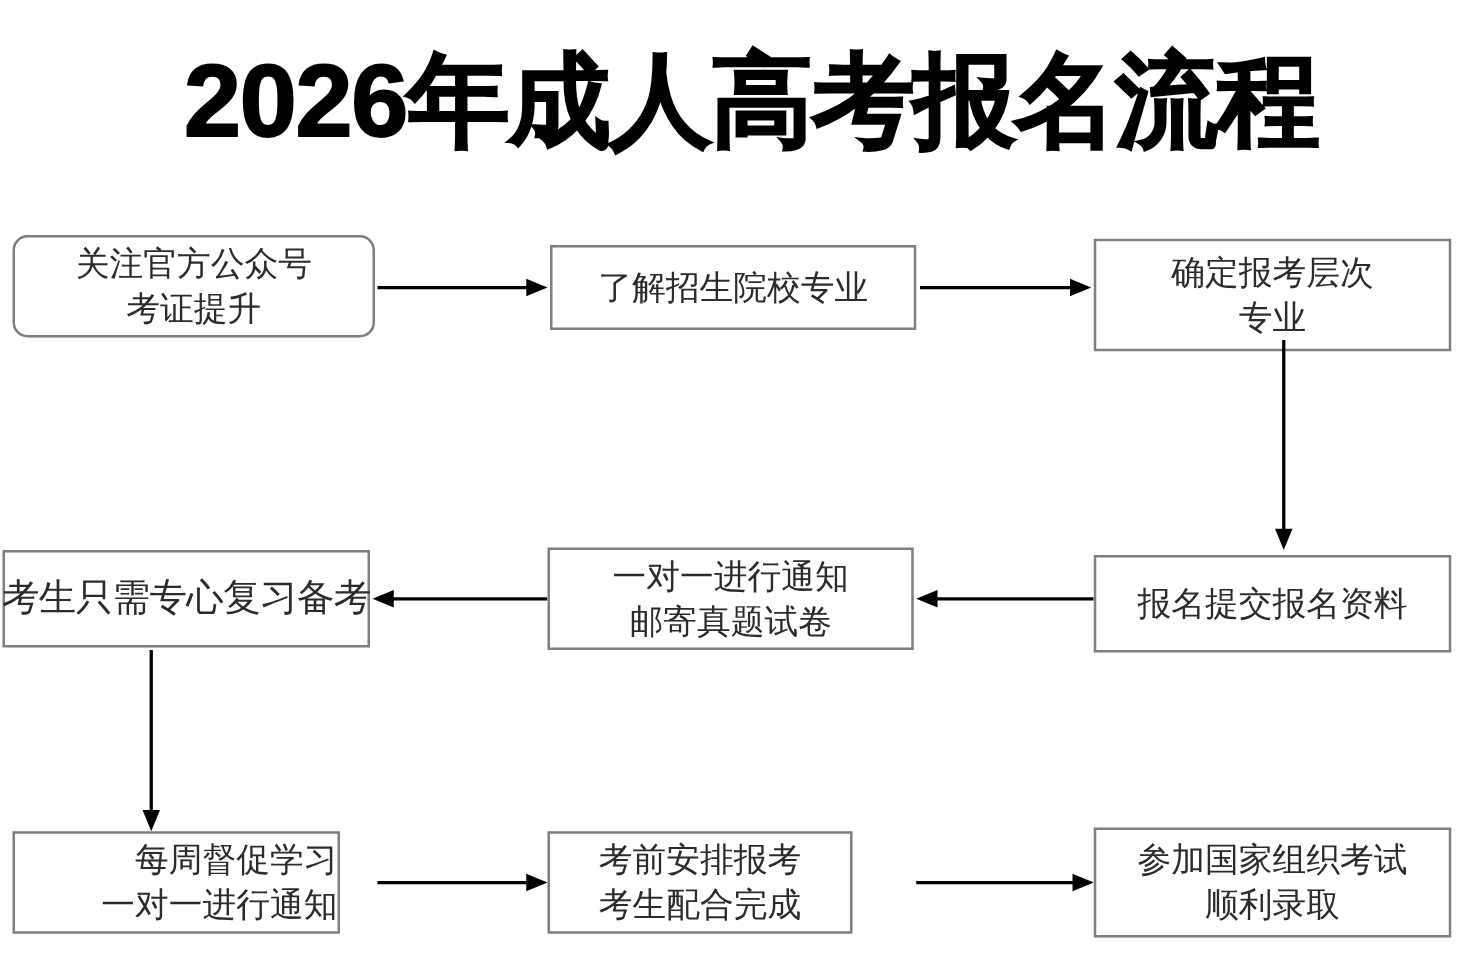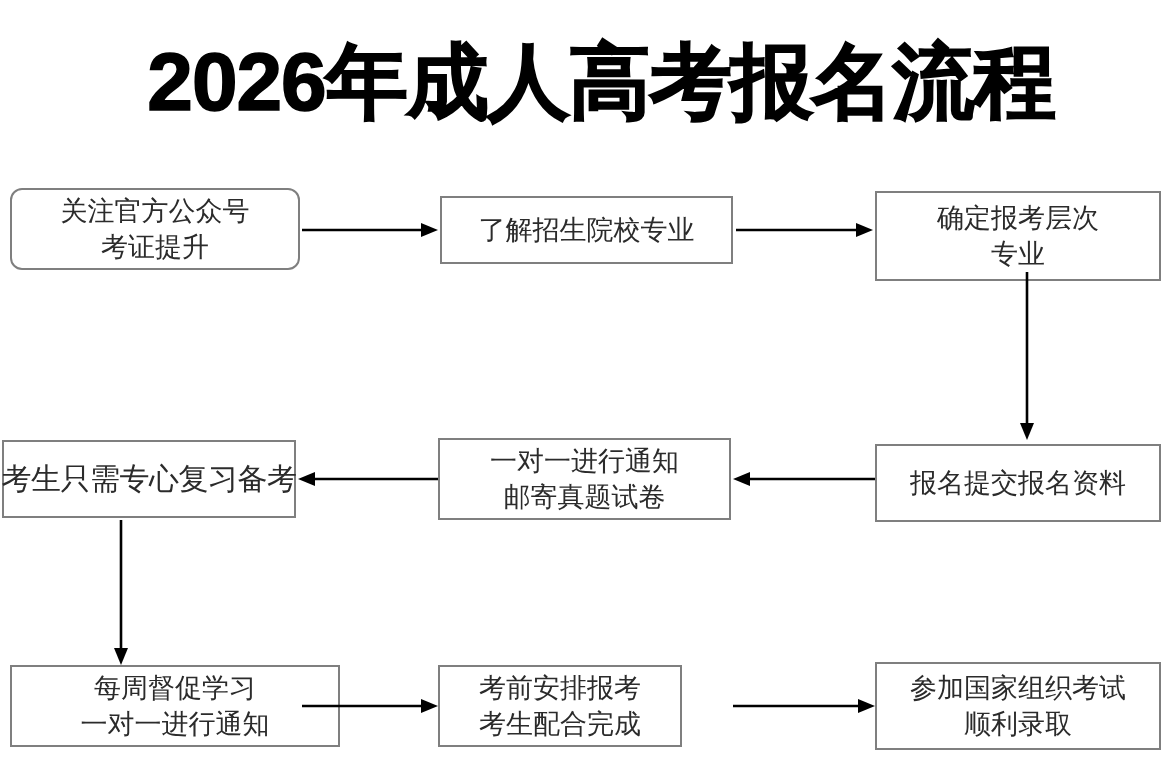--- a/index.html
+++ b/index.html
@@ -147,21 +147,21 @@
     <span class="ln">报名提交报名资料</span>
   </div>
 
   <div class="conn" style="left:109px; top:520px; width:24px; height:145px;">
     <svg width="24" height="145" viewBox="0 0 24 145">
       <line x1="12" y1="0" x2="12" y2="133"></line>
       <polygon points="12,145 5,128 19,128"></polygon>
     </svg>
   </div>
 
-  <div class="node" style="left:10px; top:665px; width:330px; height:82px;">
+  <div class="node" style="left:10px; top:665px; width:262px; height:82px;align-items:flex-end;">
     <span class="ln">每周督促学习</span>
     <span class="ln">一对一进行通知</span>
   </div>
 
   <div class="conn" style="left:302px; top:694px; width:136px; height:24px;">
     <svg width="136" height="24" viewBox="0 0 136 24">
       <line x1="0" y1="12" x2="124" y2="12"></line>
       <polygon points="136,12 119,5 119,19"></polygon>
     </svg>
   </div>

